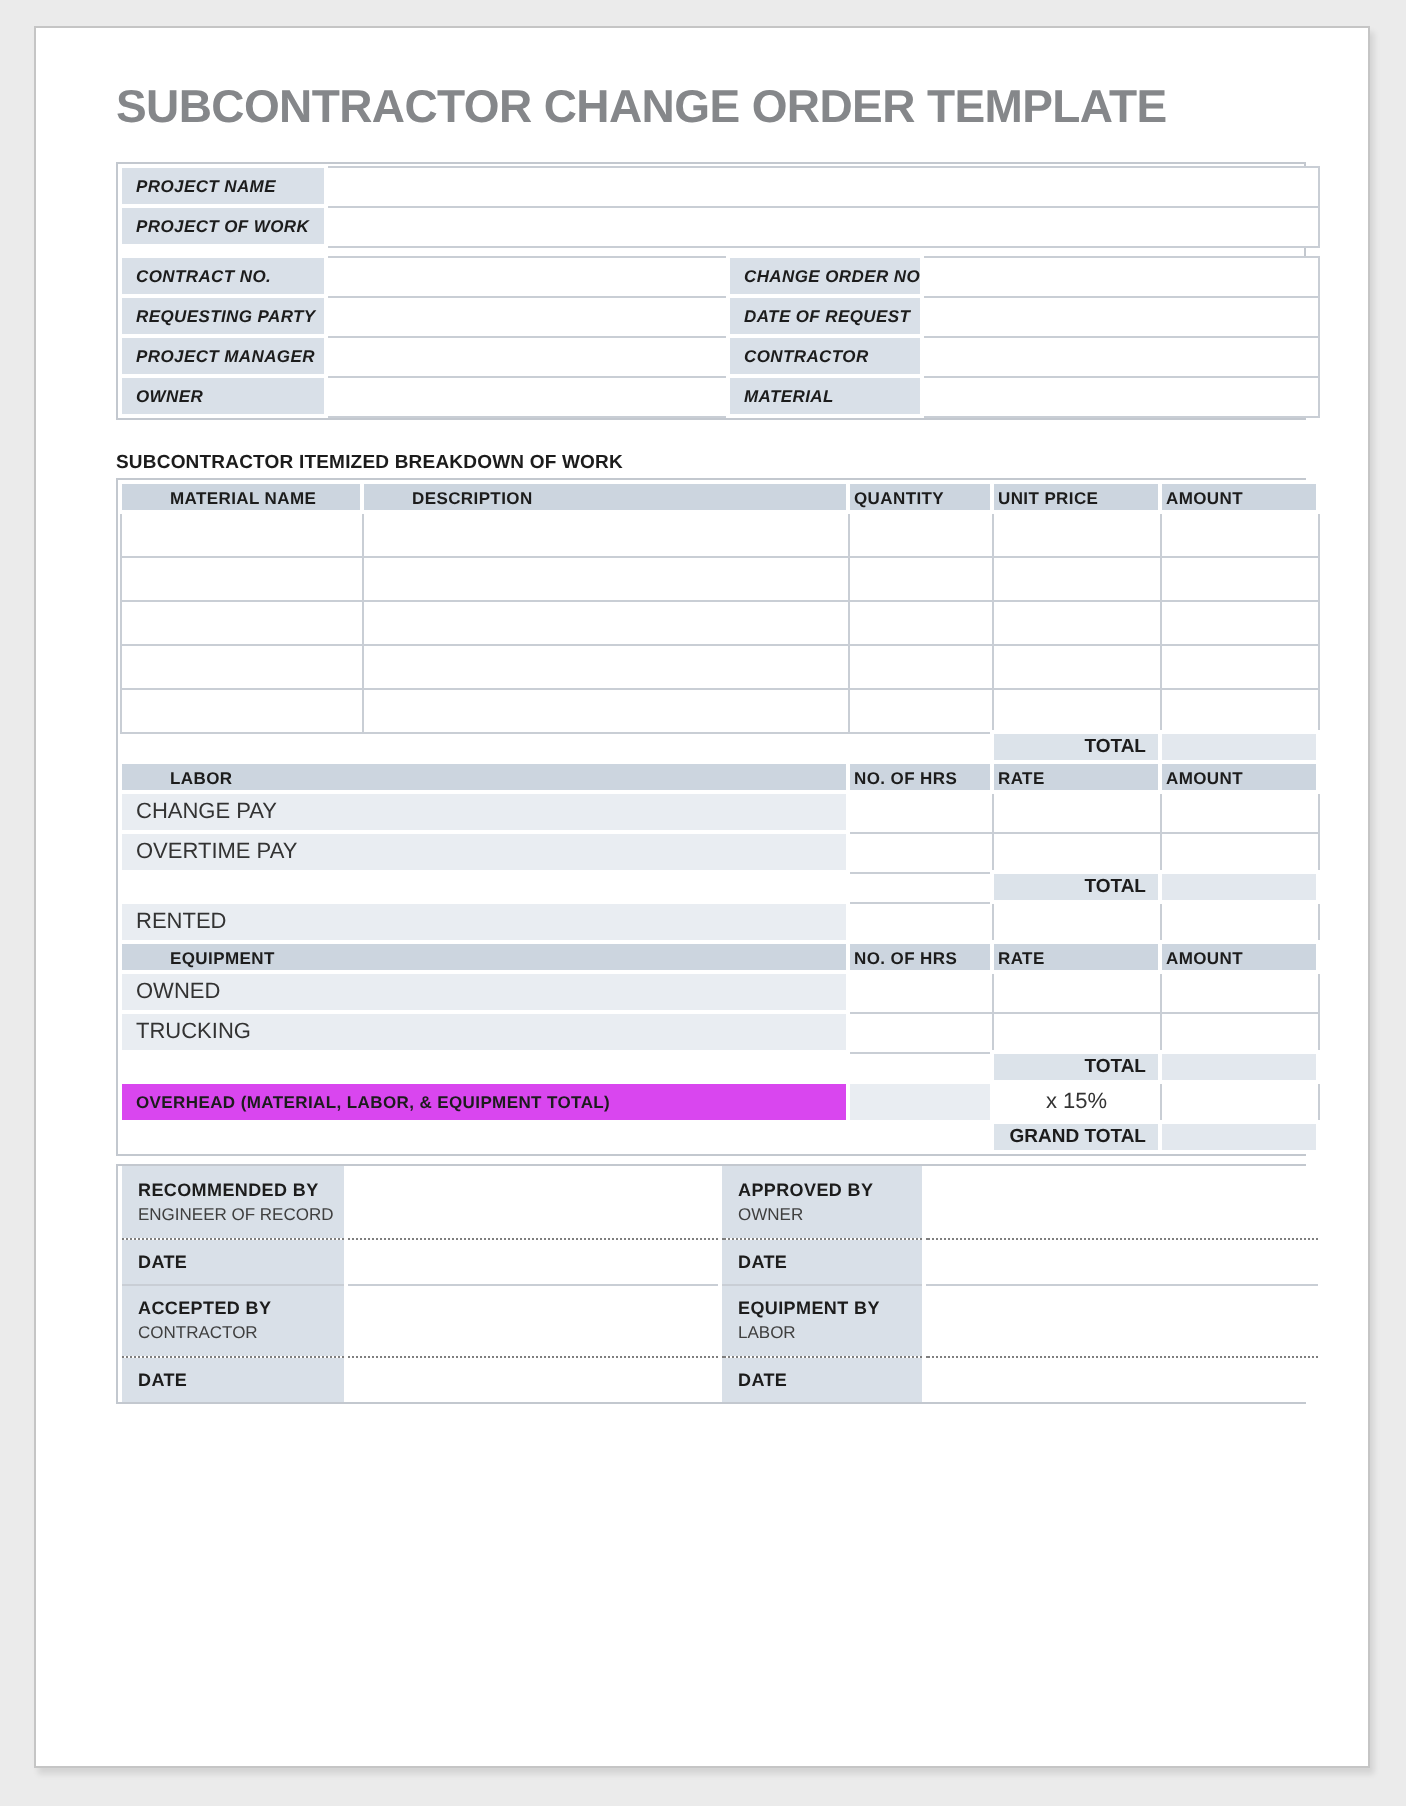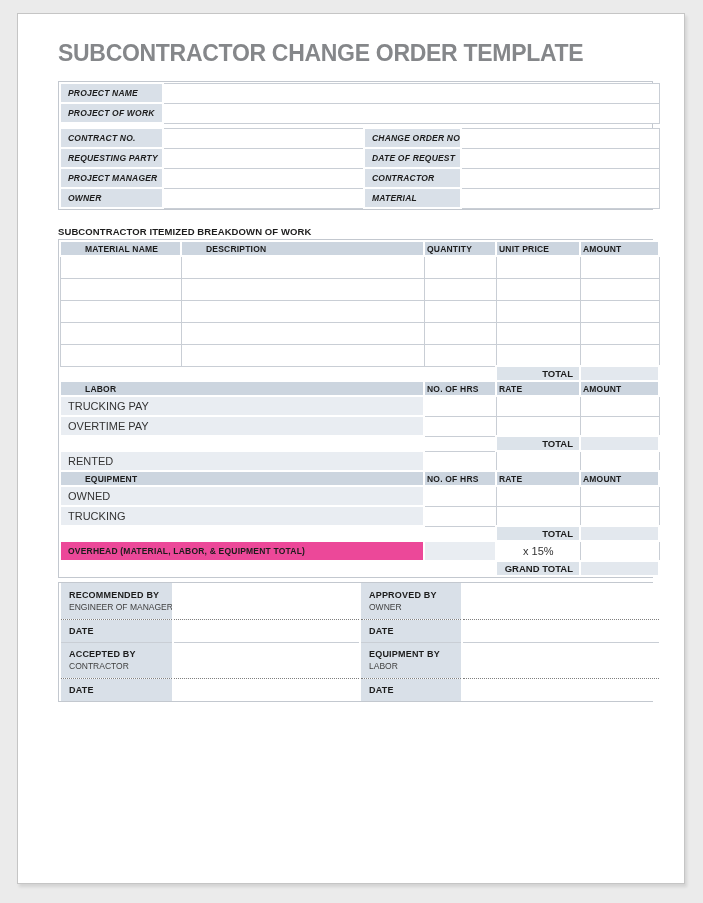--- a/index.html
+++ b/index.html
@@ -92,21 +92,21 @@
     font-weight:bold;
     font-size:9.5px;
     text-align:right;
     padding:0 6px;
     height:15px;
     white-space:nowrap;
   }
   td.tota { background:#e3e8ee; border:2px solid #fff; height:15px; }
 
   td.ohl {
-    background:#ec4899;
+    background:#d946ef;
     border:2px solid #fff;
     font-weight:bold;
     font-size:8.5px;
     letter-spacing:0.2px;
     padding:2px 7px;
     height:18px;
     white-space:nowrap;
   }
   td.ohb { background:#e9edf2; border:2px solid #fff; height:18px; }
   td.rate {
@@ -259,21 +259,21 @@
           <td class="tota"></td>
         </tr>
 
         <tr>
           <td class="hd" colspan="2">LABOR</td>
           <td class="hd c">NO. OF HRS</td>
           <td class="hd c">RATE</td>
           <td class="hd c">AMOUNT</td>
         </tr>
         <tr>
-          <td class="rowlbl" colspan="2">TRUCKING PAY</td>
+          <td class="rowlbl" colspan="2">CHANGE PAY</td>
           <td class="inp"></td>
           <td class="inp"></td>
           <td class="inp"></td>
         </tr>
         <tr>
           <td class="rowlbl" colspan="2">OVERTIME PAY</td>
           <td class="inp"></td>
           <td class="inp"></td>
           <td class="inp"></td>
         </tr>
@@ -334,21 +334,21 @@
         <colgroup>
             <col style="width:113px">
             <col style="width:187px">
             <col style="width:102px">
             <col style="width:197px">
           </colgroup>
         <tbody>
             <tr class="sigrow">
           <td class="slbl">
             <div class="b">RECOMMENDED BY</div>
-            <div class="s">ENGINEER OF MANAGER</div>
+            <div class="s">ENGINEER OF RECORD</div>
           </td>
           <td class="sval"></td>
           <td class="slbl">
             <div class="b">APPROVED BY</div>
             <div class="s">OWNER</div>
           </td>
           <td class="sval"></td>
         </tr>
         <tr class="daterow">
           <td class="slbl">

